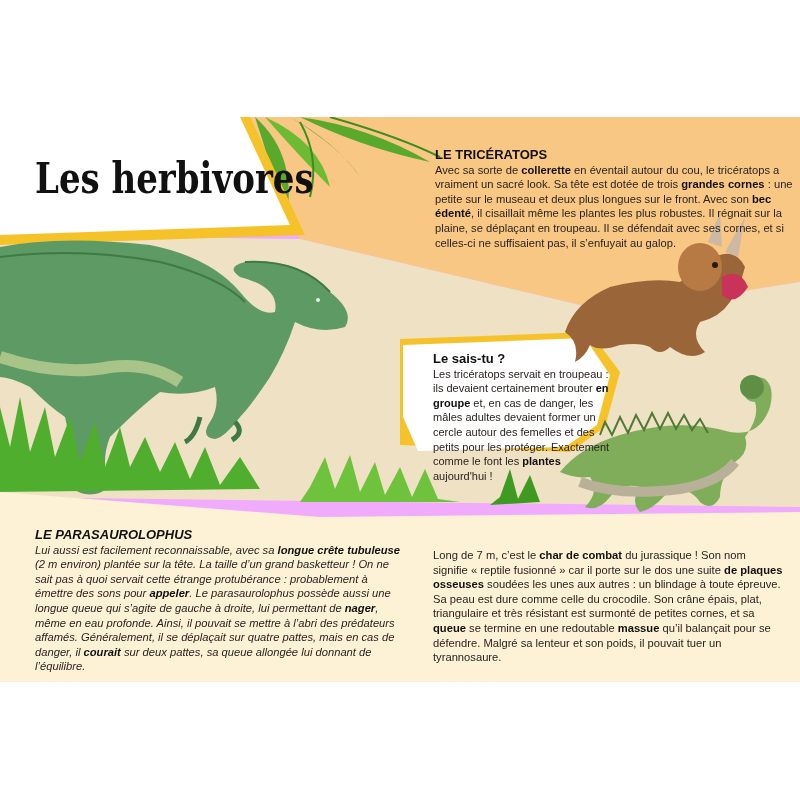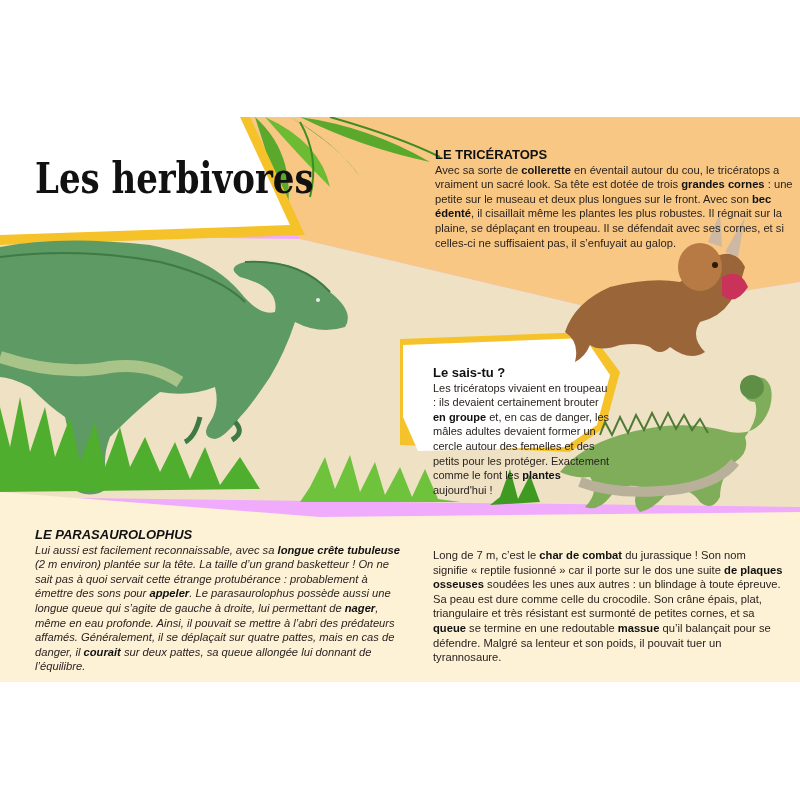--- a/index.html
+++ b/index.html
@@ -4,21 +4,21 @@
 <style>
   html,body{margin:0;padding:0;background:#ffffff;}
   body{width:800px;height:800px;position:relative;overflow:hidden;font-family:"Liberation Sans",sans-serif;}
   .spread{position:absolute;left:0;top:117px;width:800px;height:565px;overflow:hidden;background:#f0abfc;}
   .bg-svg{position:absolute;left:0;top:0;width:800px;height:565px;}
   .title{position:absolute;left:35px;top:36px;font-family:"DejaVu Serif",serif;font-weight:bold;font-size:34px;color:#111;letter-spacing:0px;transform:scaleY(1.25);transform-origin:left top;}
   .text-block{position:absolute;font-size:11.2px;line-height:14.6px;color:#2a2320;}
   .text-block b{color:#111;}
   .heading{font-weight:bold;font-size:13px;color:#111;display:block;}
   .triceratops-block{left:435px;top:31px;width:360px;}
-  .sais-block{left:433px;top:249px;width:180px;font-size:11px;line-height:14.6px;}
+  .sais-block{left:433px;top:235px;width:180px;font-size:11px;line-height:14.6px;}
   .para-block{left:35px;top:411px;width:365px;font-style:italic;}
   .anky-block{left:433px;top:431px;width:350px;}
   .page-num{position:absolute;font-family:"DejaVu Serif",serif;font-weight:bold;font-size:16px;color:#222;margin-top:44px;}
   .pn-left{left:13px;top:540px;}
   .pn-right{left:774px;top:540px;}
 </style>
 </head>
 <body>
 
 <div class="spread">
@@ -81,21 +81,21 @@
 
   <div class="title">Les herbivores</div>
 
   <div class="text-block triceratops-block">
     <span class="heading">LE TRICÉRATOPS</span>
     <span><span>Avec sa sorte de </span><b>collerette</b><span> en éventail autour du cou, le tricératops a vraiment un sacré look. Sa tête est dotée de trois </span><b>grandes cornes</b><span> : une petite sur le museau et deux plus longues sur le front. Avec son </span><b>bec édenté</b><span>, il cisaillait même les plantes les plus robustes. Il régnait sur la plaine, se déplaçant en troupeau. Il se défendait avec ses cornes, et si celles-ci ne suffisaient pas, il s’enfuyait au galop.</span></span>
   </div>
 
   <div class="text-block sais-block">
     <span class="heading">Le sais-tu ?</span>
-    <span><span>Les tricératops vivaient en troupeau : ils devaient certainement brouter </span><b>en groupe</b><span> et, en cas de danger, les mâles adultes devaient former un cercle autour des femelles et des petits pour les protéger. Exactement comme le font les </span><b>plantes</b><span> aujourd'hui !</span></span>
+    <span><span>Les tricératops servait en troupeau : ils devaient certainement brouter </span><b>en groupe</b><span> et, en cas de danger, les mâles adultes devaient former un cercle autour des femelles et des petits pour les protéger. Exactement comme le font les </span><b>plantes</b><span> aujourd'hui !</span></span>
   </div>
 
   <div class="text-block para-block">
     <span class="heading">LE PARASAUROLOPHUS</span>
     <span><span>Lui aussi est facilement reconnaissable, avec sa </span><b>longue crête tubuleuse</b><span> (2 m environ) plantée sur la tête. La taille d’un grand basketteur ! On ne sait pas à quoi servait cette étrange protubérance : probablement à émettre des sons pour </span><b>appeler</b><span>. Le parasaurolophus possède aussi une longue queue qui s’agite de gauche à droite, lui permettant de </span><b>nager</b><span>, même en eau profonde. Ainsi, il pouvait se mettre à l’abri des prédateurs affamés. Généralement, il se déplaçait sur quatre pattes, mais en cas de danger, il </span><b>courait</b><span> sur deux pattes, sa queue allongée lui donnant de l’équilibre.</span></span>
   </div>
 
   <div class="text-block anky-block">
     <span><span>Long de 7 m, c’est le </span><b>char de combat</b><span> du jurassique ! Son nom signifie « reptile fusionné » car il porte sur le dos une suite </span><b>de plaques osseuses</b><span> soudées les unes aux autres : un blindage à toute épreuve. Sa peau est dure comme celle du crocodile. Son crâne épais, plat, triangulaire et très résistant est surmonté de petites cornes, et sa </span><b>queue</b><span> se termine en une redoutable </span><b>massue</b><span> qu’il balançait pour se défendre. Malgré sa lenteur et son poids, il pouvait tuer un tyrannosaure.</span></span>
   </div>

